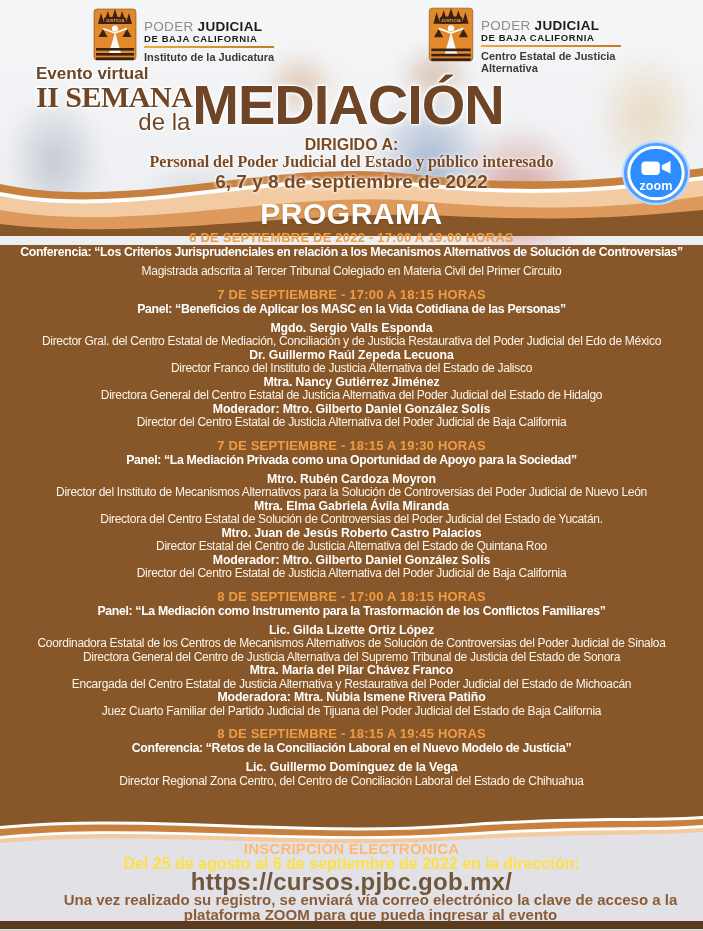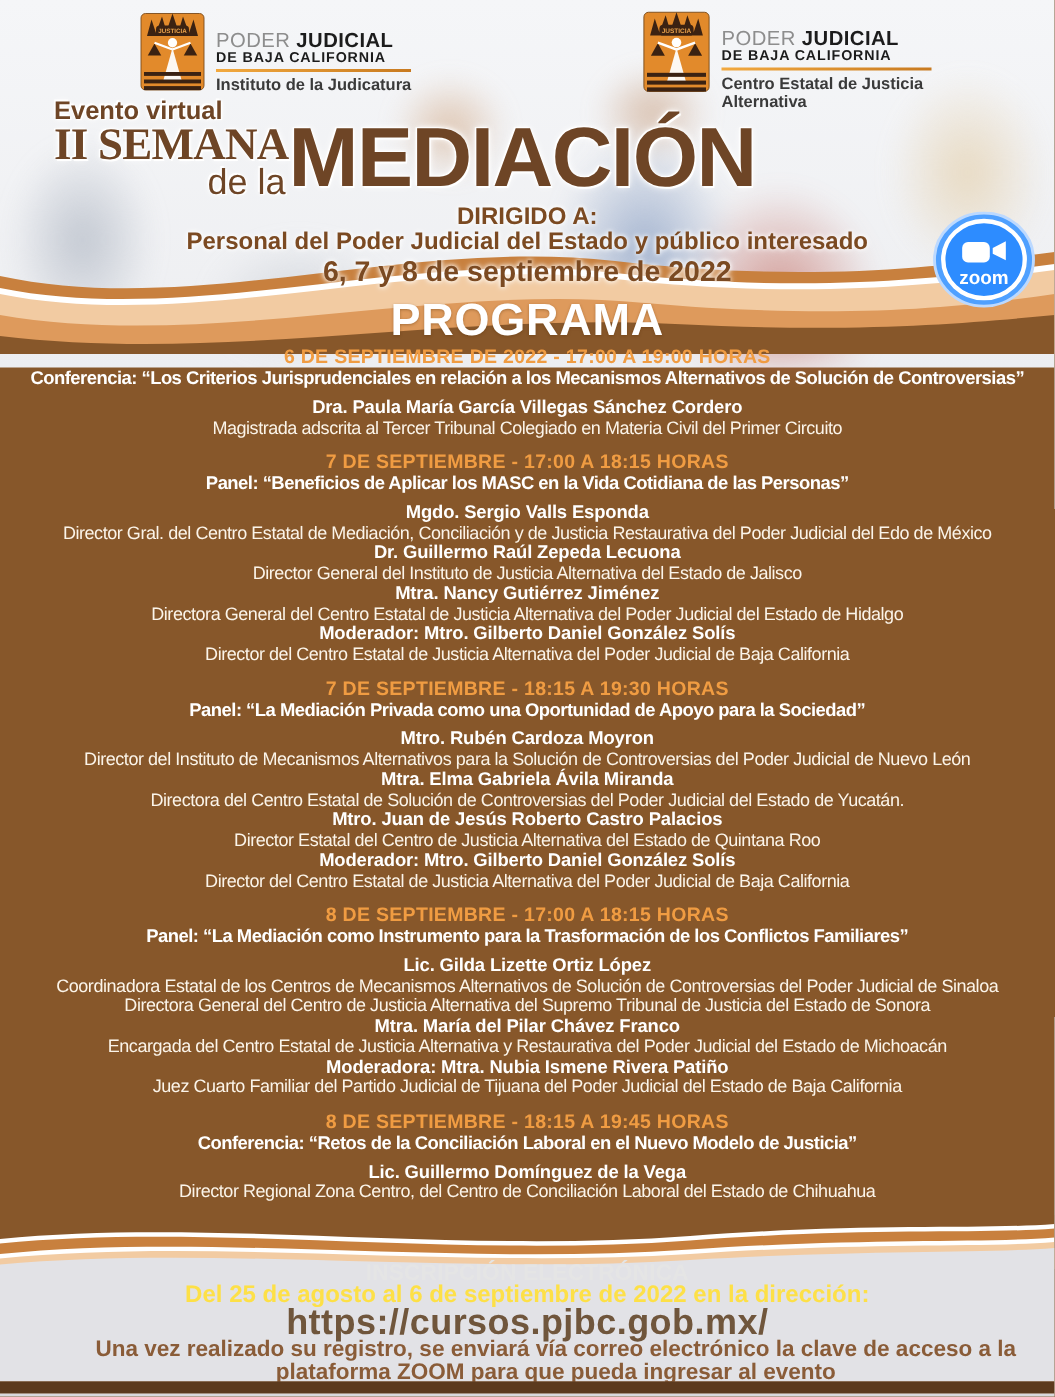--- a/index.html
+++ b/index.html
@@ -35,21 +35,21 @@
     text-shadow:0 0 3px #fff,0 0 6px #fff,1px 1px 0 #fff,-1px -1px 0 #fff;}
   .evento{font-size:17px;font-weight:bold;line-height:19px;}
   .trow{display:flex;align-items:flex-start;}
   .tcol{display:flex;flex-direction:column;}
   .iisemana{font-size:30px;font-weight:bold;letter-spacing:-.5px;line-height:28px;font-family:Liberation Serif, serif;}
   .dela{font-size:24px;font-weight:normal;line-height:22px;align-self:flex-end;margin-right:2px;}
   .mediacion{font-size:56px;font-weight:bold;line-height:48px;letter-spacing:-1px;margin-top:-2px;}
   .centerline{position:absolute;left:0;width:703px;text-align:center;z-index:5;color:#7B4A22;
     text-shadow:0 0 3px #fff,0 0 5px #fff;font-weight:bold;}
   .dirigido{top:136px;font-size:16px;}
-  .audience{top:153px;font-size:16px;}
+  .audience{top:153px;font-size:16px;font-family:Liberation Serif, serif;}
   .edate{top:171px;font-size:19px;}
 
   
   .zoombadge{position:absolute;left:621px;top:141px;z-index:6;}
 
   
   .wave-top{position:absolute;left:0;top:150px;z-index:2;}
   .wave-bottom{position:absolute;left:0;top:810px;z-index:2;}
 
   
@@ -61,21 +61,21 @@
   .sec + .sec{margin-top:9px;}
   .sec-date{font-size:13px;font-weight:bold;color:#F09C42;line-height:14px;letter-spacing:.2px;}
   .sec-title{font-size:12.3px;font-weight:bold;line-height:14px;letter-spacing:-.35px;white-space:nowrap;}
   .speakers{margin-top:6px;}
   .sp-name{font-size:12.3px;font-weight:bold;line-height:13.5px;letter-spacing:-.1px;white-space:nowrap;}
   .sp-role{font-size:12px;line-height:13.5px;letter-spacing:-.3px;white-space:nowrap;color:#fbf4e9;}
 
   
   .footer-bg{position:absolute;left:0;top:832px;width:703px;height:89px;background:#E2E2E6;z-index:1;}
   .ftext{position:absolute;left:0;width:703px;text-align:center;z-index:4;font-weight:bold;}
-  .f-head{top:840px;font-size:15px;color:#e5e5e5;letter-spacing:.2px;}
+  .f-head{top:840px;font-size:15px;color:#fdba74;letter-spacing:.2px;}
   .f-line1{top:855px;font-size:16px;color:#fde047;}
   .f-url{top:868px;font-size:24px;color:#70563C;letter-spacing:.3px;}
   .f-note{top:892px;font-size:15px;color:#8A5C38;line-height:15px;padding-left:19px;}
   .f-note span{display:block;}
   .bottombar{position:absolute;left:0;top:921px;width:703px;height:8px;background:#5C3A1E;z-index:4;}
   .bottomstrip{position:absolute;left:0;top:929px;width:703px;height:2px;background:#d9d9dd;z-index:4;}
 </style>
 </head>
 <body>
 
@@ -166,37 +166,36 @@
 
   <div class="programa">PROGRAMA</div>
 
   <div class="program">
 
     <section class="sec">
       <div class="sec-date">6 DE SEPTIEMBRE DE 2022 - 17:00 A 19:00 HORAS</div>
       <div class="sec-title">Conferencia: “Los Criterios Jurisprudenciales en relación a los Mecanismos Alternativos de Solución de Controversias”</div>
       <div class="speakers">
         <div>
-          <div class="sp-name">Dra. Paula María García Villegas Sánchez Cordero</div>
           <div class="sp-role">Magistrada adscrita al Tercer Tribunal Colegiado en Materia Civil del Primer Circuito</div>
         </div>
       </div>
     </section>
 
     <section class="sec">
       <div class="sec-date">7 DE SEPTIEMBRE - 17:00 A 18:15 HORAS</div>
       <div class="sec-title">Panel: “Beneficios de Aplicar los MASC en la Vida Cotidiana de las Personas”</div>
       <div class="speakers">
         <div>
           <div class="sp-name">Mgdo. Sergio Valls Esponda</div>
           <div class="sp-role">Director Gral. del Centro Estatal de Mediación, Conciliación y de Justicia Restaurativa del Poder Judicial del Edo de México</div>
         </div>
         <div>
           <div class="sp-name">Dr. Guillermo Raúl Zepeda Lecuona</div>
-          <div class="sp-role">Director General del Instituto de Justicia Alternativa del Estado de Jalisco</div>
+          <div class="sp-role">Director Franco del Instituto de Justicia Alternativa del Estado de Jalisco</div>
         </div>
         <div>
           <div class="sp-name">Mtra. Nancy Gutiérrez Jiménez</div>
           <div class="sp-role">Directora General del Centro Estatal de Justicia Alternativa del Poder Judicial del Estado de Hidalgo</div>
         </div>
         <div>
           <div class="sp-name">Moderador: Mtro. Gilberto Daniel González Solís</div>
           <div class="sp-role">Director del Centro Estatal de Justicia Alternativa del Poder Judicial de Baja California</div>
         </div>
       </div>

